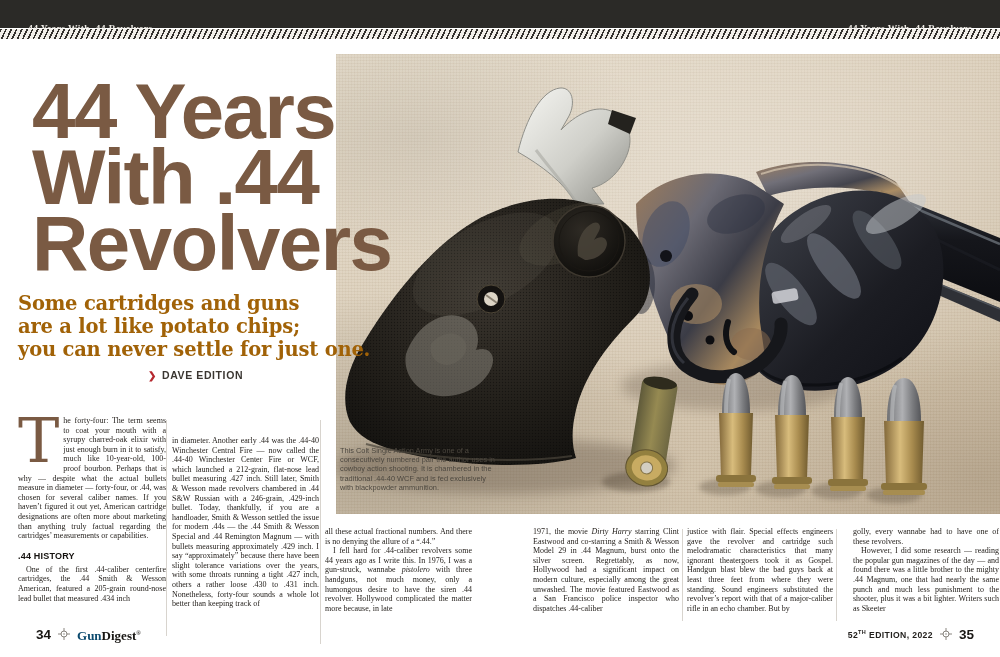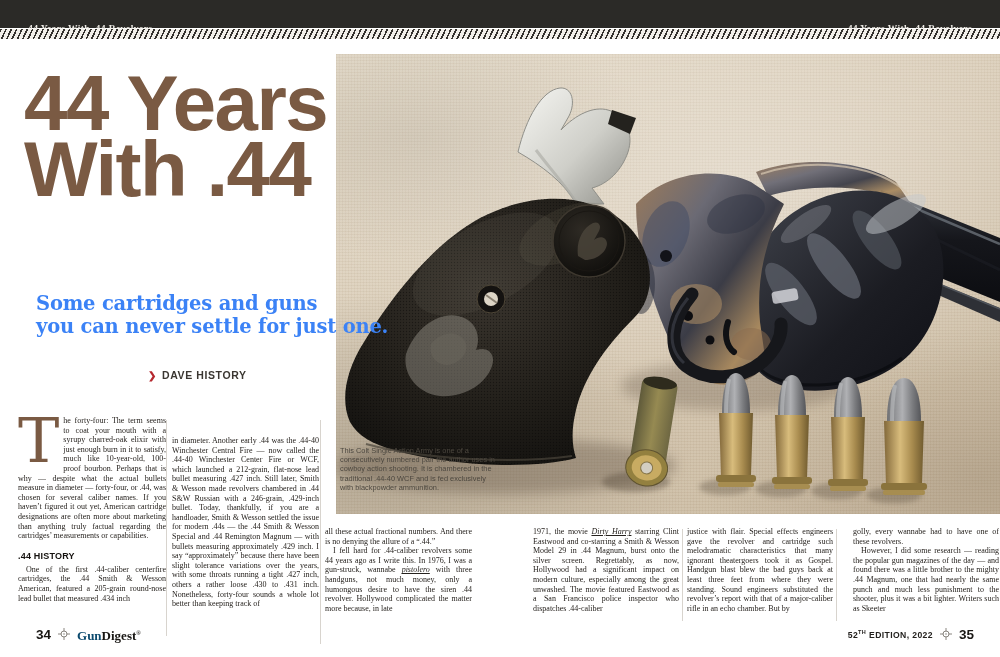--- a/index.html
+++ b/index.html
@@ -19,35 +19,35 @@
        radial-gradient(80% 60% at 6% 88%, rgba(90,80,62,.30), rgba(90,80,62,0) 60%),
        radial-gradient(70% 55% at 97% 92%, rgba(120,100,75,.22), rgba(120,100,75,0) 60%),
        radial-gradient(60% 45% at 12% 18%, rgba(120,112,100,.16), rgba(120,112,100,0) 60%),
        repeating-linear-gradient(0deg, rgba(140,120,95,.06) 0 1px, rgba(255,255,255,.05) 1px 3px),
        repeating-linear-gradient(90deg, rgba(140,120,95,.05) 0 1px, rgba(255,255,255,.04) 1px 3px),
        linear-gradient(150deg,#e3d9c7 0%,#d9cbb5 45%,#ccbca3 80%,#c3b299 100%);}
   .photo svg{position:absolute;left:0;top:0;}
   .caption{position:absolute;left:4px;top:392px;width:156px;
            font:400 7.4px/9.2px "Liberation Sans",sans-serif;color:#4c473f;}
   
-  .title{position:absolute;left:20px;top:66px;z-index:3;margin:4px;
+  .title{position:absolute;left:20px;top:66px;z-index:3;margin:12px;
          font:700 78px/66px "Liberation Sans",sans-serif;letter-spacing:-1.5px;color:#7a5a43;}
-  .standfirst{position:absolute;left:36px;top:292px;z-index:3;
-         font:700 19.5px/23px "DejaVu Serif",serif;color:#3b82f6;letter-spacing:-.2px;}
+  .standfirst{position:absolute;left:18px;top:292px;z-index:3;
+         font:700 19.5px/23px "DejaVu Serif",serif;color:#a16207;letter-spacing:-.2px;}
   .byline{position:absolute;left:148px;top:370px;z-index:3;font:700 10.5px/1 "Liberation Sans",sans-serif;
           color:#3a3631;letter-spacing:.6px;}
   .byline .chev{color:#b5282e;margin-right:5px;font-size:10px;}
   
   .bodycol{position:absolute;z-index:2;font:400 8px/9.6px "Liberation Serif",serif;color:#26221e;
            text-align:justify;hyphens:auto;-webkit-hyphens:auto;}
   .bodycol p{margin:0;}
   .bodycol p.indent{text-indent:8px;}
   .dropcap{float:left;font:400 62px/46px "DejaVu Serif",serif;color:#7a5a43;margin:2px 4px 0 0;}
   .subhead{font:700 9px/1 "Liberation Sans",sans-serif;color:#14110e;letter-spacing:.2px;margin:11px 0 4px 0;}
-  .ital{font-style:italic;text-decoration:underline;}
+  .ital{font-style:italic;}
   .col1{left:18px;top:416px;width:148px;}
   .col2{left:172px;top:436px;width:147px;}
   .col3{left:325px;top:527px;width:147px;}
   .col4{left:533px;top:527px;width:146px;}
   .col5{left:687px;top:527px;width:146px;}
   .col6{left:841px;top:527px;width:146px;margin-left:12px;}
   .colrule{position:absolute;width:1px;background:#d8d4ce;z-index:1;}
   .rule-a{left:166px;top:420px;height:216px;}
   .rule-b{left:320px;top:420px;height:224px;}
   .rule-c{left:682px;top:529px;height:92px;}
@@ -256,27 +256,29 @@
         <rect x="547" y="436" width="42" height="5" rx="2" fill="#a78d50"></rect>
         <path d="M559,331 C557,341 556,353 556,367" stroke="#c8c9cc" stroke-width="4" opacity=".5" fill="none"></path>
       </g>
     </svg>
     <div class="caption">This Colt Single Action Army is one of a consecutively numbered pair the author uses in cowboy action shooting. It is chambered in the traditional .44-40 WCF and is fed exclusively with blackpowder ammunition.</div>
   </div>
 
   <h1 class="title">
     <div>44 Years</div>
     <div>With .44</div>
+    <div>Revolvers</div>
   </h1>
   <div class="standfirst">
     <div>Some cartridges and guns</div>
+    <div>are a lot like potato chips;</div>
     <div>you can never settle for just one.</div>
   </div>
   <div class="byline">
-    <span class="chev">❯</span><span>DAVE HISTORY</span>
+    <span class="chev">❯</span><span>DAVE EDITION</span>
   </div>
 
   <div class="colrule rule-a"></div>
   <div class="colrule rule-b"></div>
   <div class="colrule rule-c"></div>
   <div class="colrule rule-d"></div>
 
   <div class="bodycol col1">
     <p><span class="dropcap">T</span><span>he forty-four: The term seems to coat your mouth with a syrupy charred-oak elixir with just enough burn in it to satisfy, much like 10-year-old, 100-proof bourbon. Perhaps that is why — despite what the actual bullets measure in diameter — forty-four, or .44, was chosen for several caliber names. If you haven’t figured it out yet, American cartridge designations are often more about marketing than anything truly factual regarding the cartridges’ measurements or capabilities.</span></p>
     <div class="subhead">.44 HISTORY</div>

